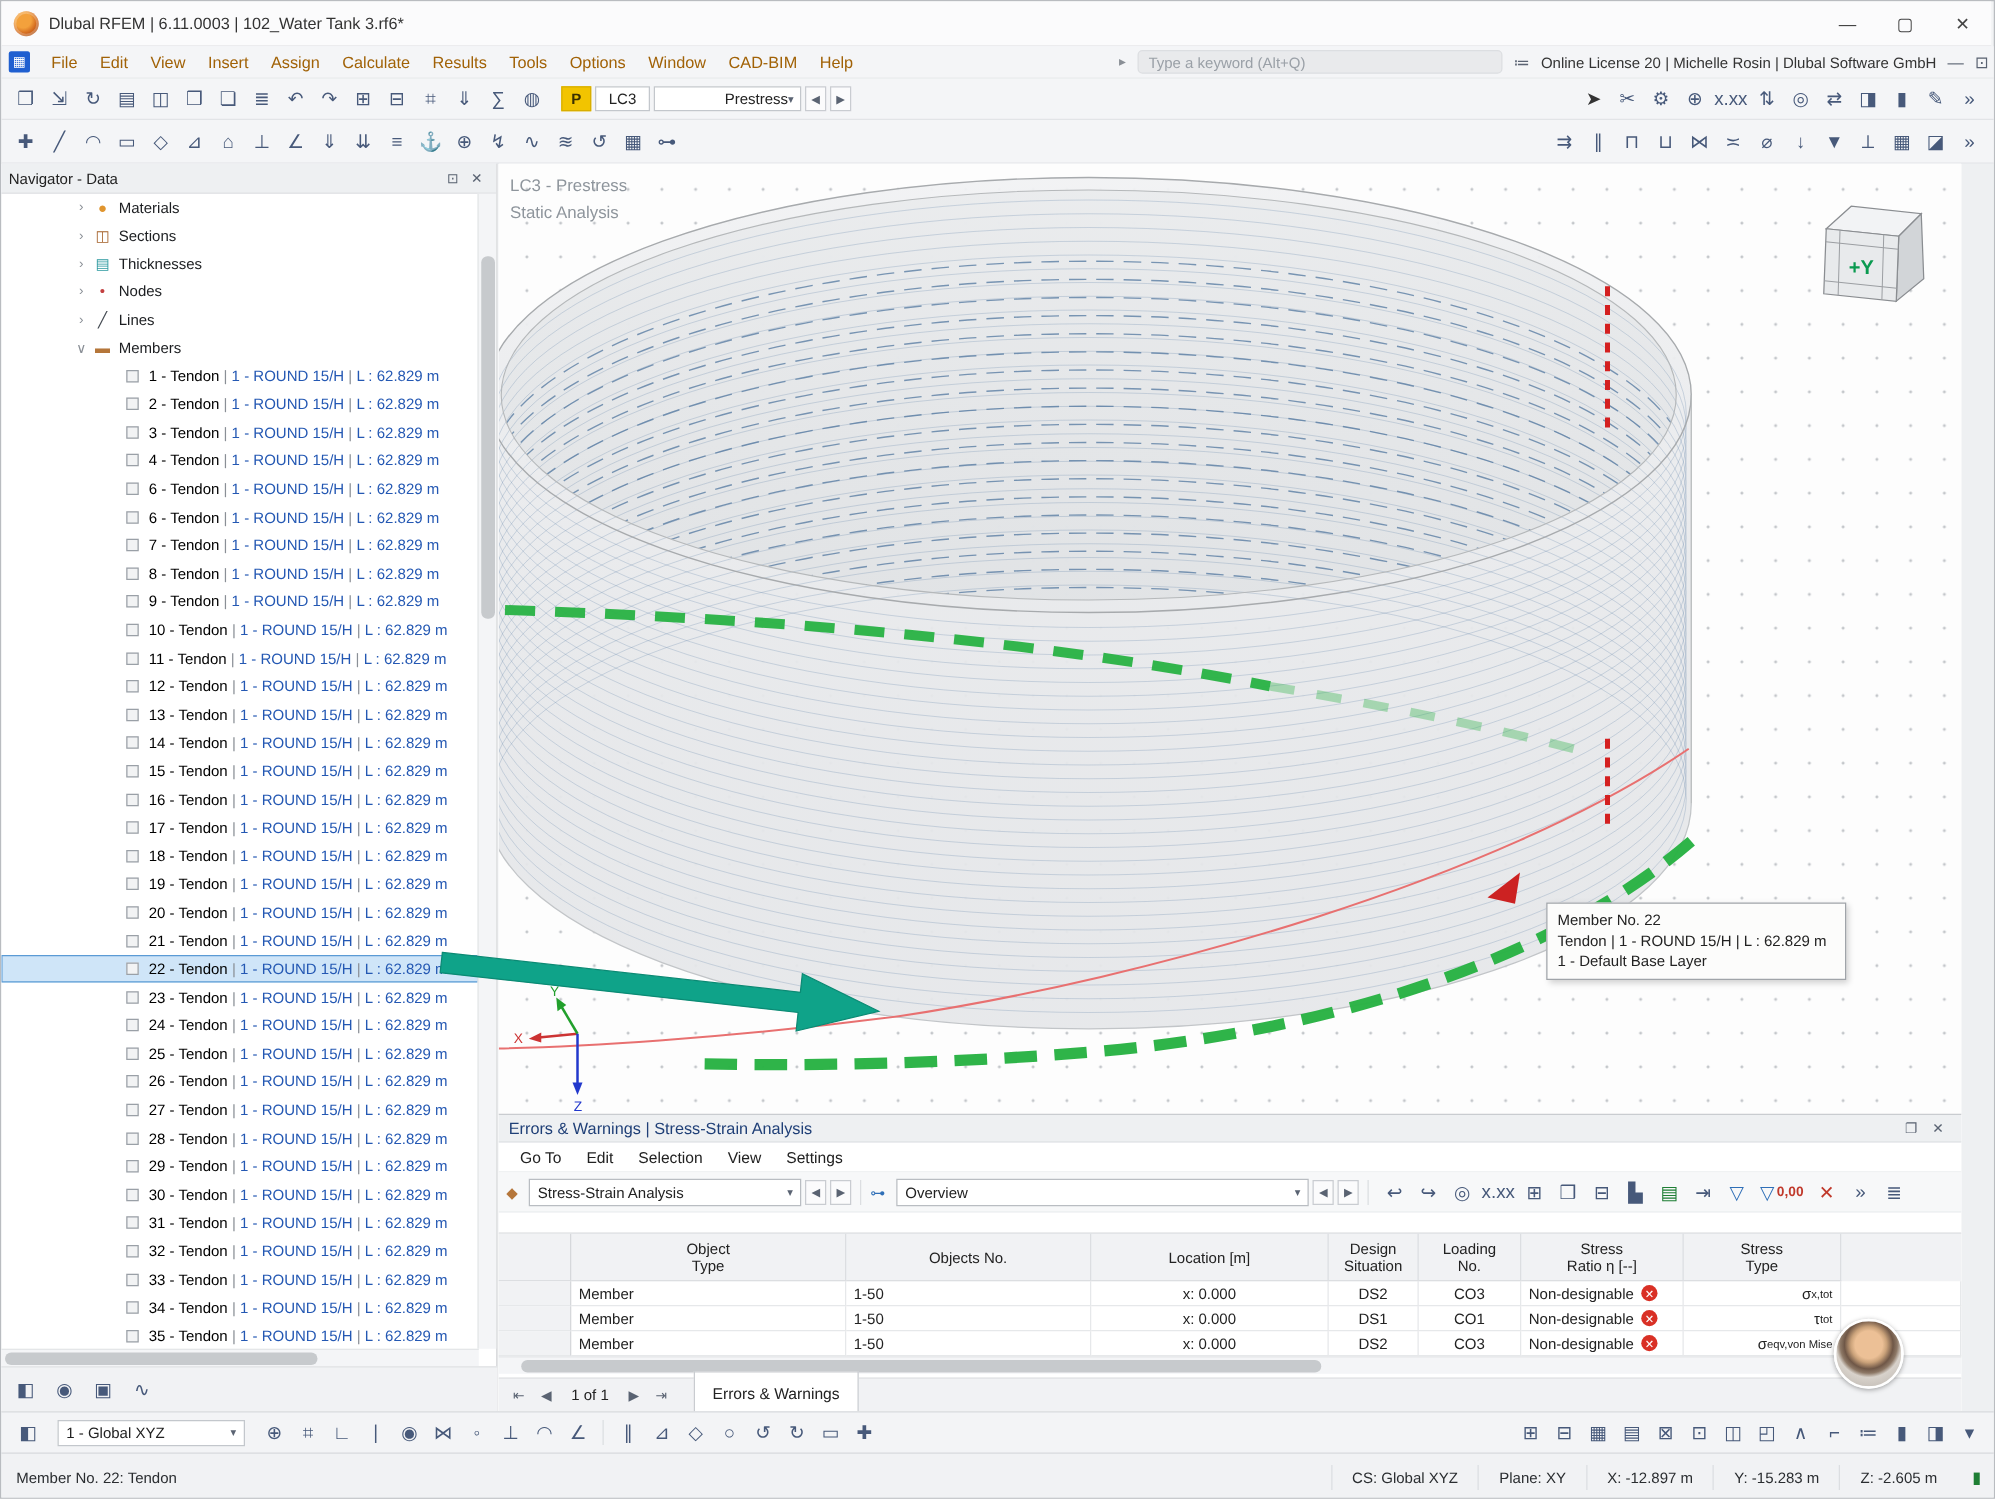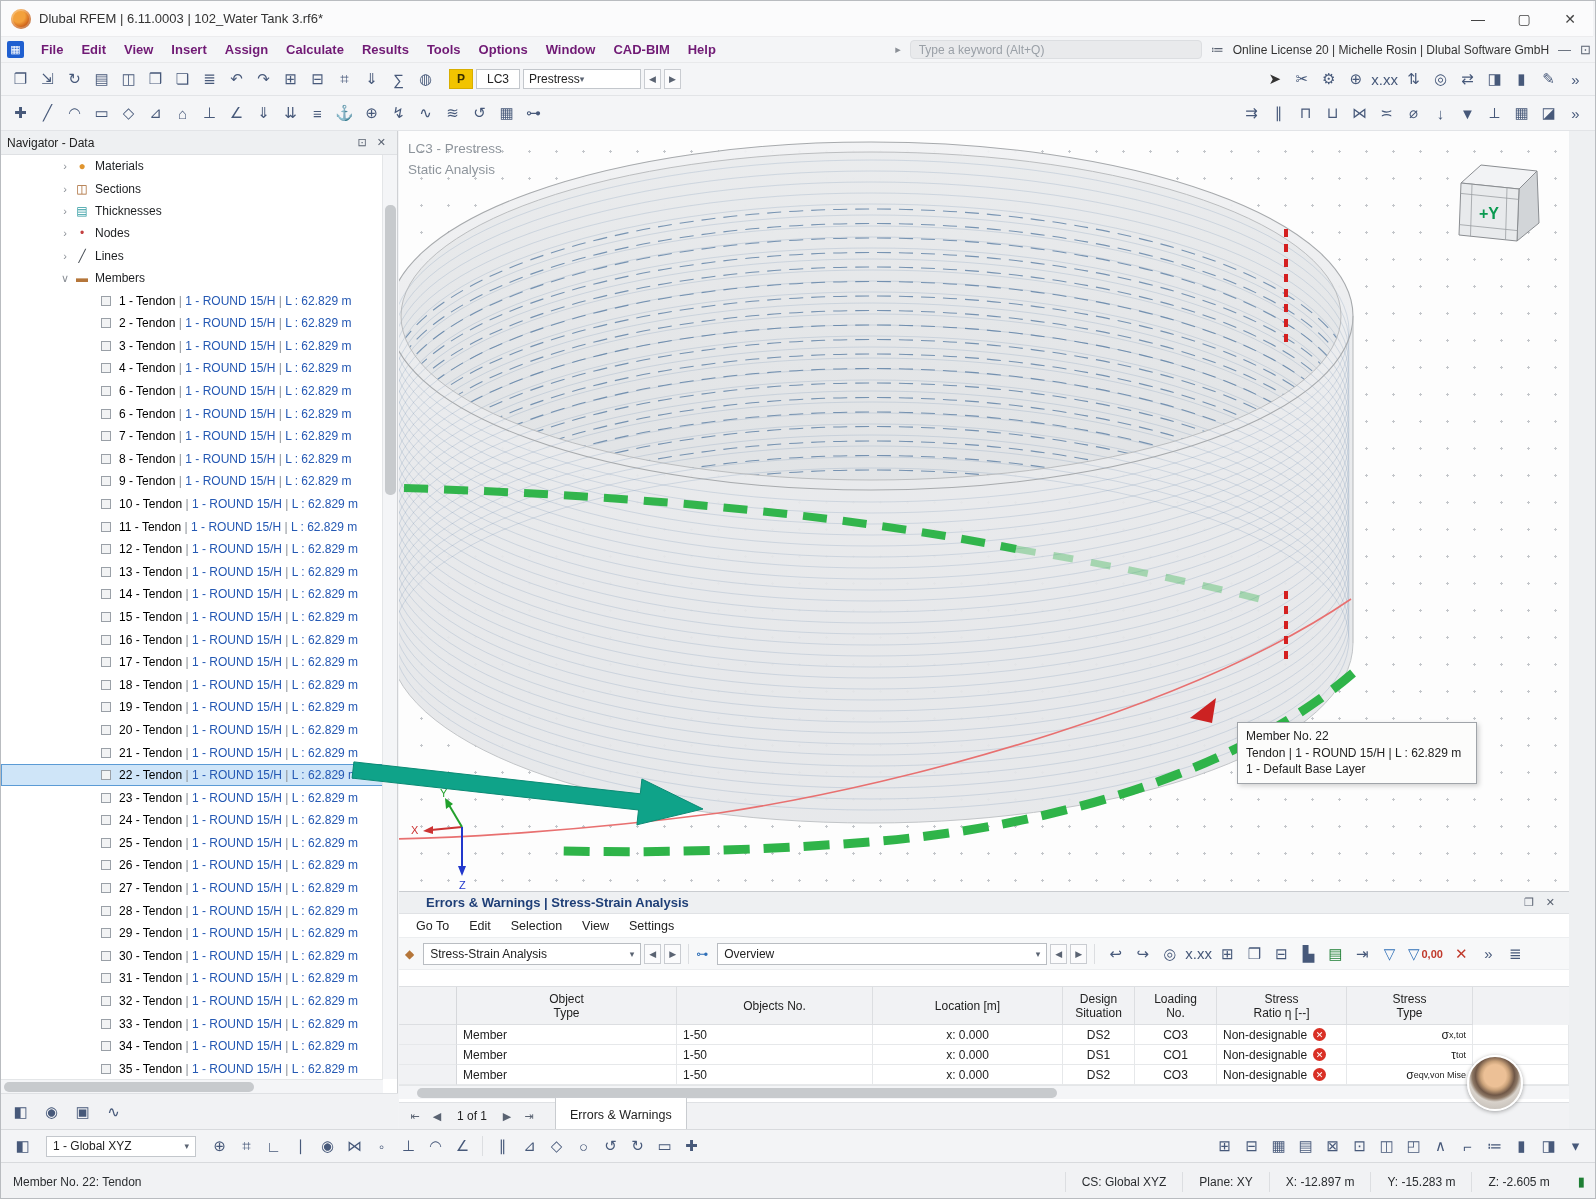--- a/index.html
+++ b/index.html
@@ -9,40 +9,40 @@
   
   .titlebar { position:absolute; left:0; top:0; width:1592px; height:36px; background:#fbfbfc; display:flex; align-items:center; border-bottom:1px solid #ececee; }
   .app-logo { width:20px; height:20px; margin:0 8px 0 10px; border-radius:50%; background:radial-gradient(circle at 38% 35%, #f3a13c 0 35%, #d2691e 60%, #8a3c10 100%); box-shadow:inset 0 0 0 2px rgba(255,255,255,.25); }
   .title-text { font-size:13px; color:#333; }
   .win-controls { margin-left:auto; display:flex; height:36px; }
   .win-btn { width:46px; height:36px; display:flex; align-items:center; justify-content:center; font-size:14px; color:#444; }
 
   
   .menubar { position:absolute; left:0; top:36px; width:1596px; height:26px; background:#f4f5f7; display:flex; align-items:center; border-bottom:1px solid #e8e9eb; }
   .menubar-appicon { width:17px; height:17px; margin:0 8px 0 6px; background:#1f5fd0; color:#fff; font-size:11px; display:flex; align-items:center; justify-content:center; border-radius:2px; }
-  .menu-item { padding:4px 9px; font-size:13px; color:#701a75; border-radius:3px;font-weight:bold; }
+  .menu-item { padding:4px 9px; font-size:13px; color:#a16207; border-radius:3px; }
   .menu-right { position:absolute; right:6px; display:flex; align-items:center; gap:9px; }
   .search-caret { color:#8a8f96; font-size:11px; }
   .search-box { width:292px; height:19px; background:#e9eaec; border:1px solid #dcdee1; border-radius:4px; font-size:12px; padding:0 8px; color:#333; font-family:"Liberation Sans",sans-serif; }
   .search-box::placeholder { color:#9aa0a7; }
   .menu-edit-icon, .menu-min-icon, .menu-pin-icon { color:#5a6372; font-size:13px; }
   .license-text { font-size:12px; color:#333; }
 
   
   .toolbar { position:absolute; left:0; width:1596px; background:#f4f5f7; display:flex; align-items:center; border-bottom:1px solid #e2e4e7; padding-left:6px; }
   .toolbar1 { top:62px; height:33px; }
   .toolbar2 { top:95px; height:35px; }
   .tbi { min-width:27px; height:26px; display:flex; align-items:center; justify-content:center; color:#47597a; font-size:15px; border-radius:3px; padding:0 2px; }
   .tbi .glyph { pointer-events:none; }
   .tb-group { display:flex; align-items:center; }
   .tb-right { margin-left:auto; margin-right:8px; }
   .lc-group { display:flex; align-items:center; gap:3px; margin:0 10px; }
   .lc-badge { width:24px; height:20px; background:#f2c400; color:#3a3000; font-weight:bold; display:flex; align-items:center; justify-content:center; font-size:12px; border:1px solid #d8ae00; }
   .lc-case { min-width:44px; height:20px; background:#fff; border:1px solid #c3c7cc; display:flex; align-items:center; justify-content:center; font-size:12px; }
-  .lc-select { width:118px; height:20px; background:#fff; border:1px solid #c3c7cc; display:flex; align-items:center; font-size:12px; padding:0 5px; justify-content:flex-start; }
+  .lc-select { width:118px; height:20px; background:#fff; border:1px solid #c3c7cc; display:flex; align-items:center; font-size:12px; padding:0 5px; justify-content:flex-end; }
   .mini-btn { width:17px; height:20px; border:1px solid #c9ccd1; background:#fbfbfc; color:#5a6372; font-size:9px; display:flex; align-items:center; justify-content:center; }
   [data-name="delete-results-icon"] { color:#c0392b; }
   [data-name="excel-export-icon"] { color:#1e7e34; }
   [data-name="filter-icon"] { color:#2f6fb7; }
   [data-name="selection-pointer-icon"] { color:#333; }
 
   
   .navigator { position:absolute; left:0; top:130px; width:397px; height:998px; background:#fff; border-right:1px solid #cfd1d4; }
   .nav-title { height:24px; background:#eef0f2; border-bottom:1px solid #dfe1e4; display:flex; align-items:center; padding:0 6px; font-size:12px; color:#222; }
   .nav-title .t { flex:1 1 auto; }
@@ -70,21 +70,21 @@
     background-image:radial-gradient(circle, #c3c6ca 1px, transparent 1.4px); background-size:27px 27px; background-position:9px 7px; overflow:hidden; }
   .scene { position:absolute; left:0; top:0; width:1170px; height:760px; }
   .vp-overlay { position:absolute; left:9px; top:7px; color:#8e959c; font-size:13.5px; line-height:21px; z-index:4; }
   .navcube { position:absolute; left:1052px; top:20px; z-index:4; }
   .tooltip { position:absolute; left:838px; top:591px; width:240px; background:#fcfcfb; border:1px solid #a0a4a9; box-shadow:2px 2px 5px rgba(0,0,0,.18); font-size:12px; line-height:16.5px; padding:5px 8px; z-index:6; }
   .axes { position:absolute; left:0px; top:640px; z-index:4; }
 
   
   .ew-panel { position:absolute; left:0; top:760px; width:1170px; height:238px; background:#fff; border-top:1px solid #c9ccd0; }
   .ew-title { height:22px; background:#eef0f2; display:flex; align-items:center; padding:0 8px; border-bottom:1px solid #e0e2e5; }
-  .ew-title .t { font-weight:bold; font-size:13px; color:#1f3f77; flex:1 1 auto;margin-left:19px; }
+  .ew-title .t { font-weight:normal; font-size:13px; color:#1f3f77; flex:1 1 auto; }
   .ew-title .ic { color:#5a6372; font-size:11px; padding:0 6px; }
   .ew-menu { height:24px; display:flex; align-items:center; gap:2px; padding-left:8px; border-bottom:1px solid #eceef0; }
   .ew-menu .mi { padding:3px 9px; font-size:12.5px; }
   .ew-toolbar { height:32px; display:flex; align-items:center; padding-left:6px; gap:3px; border-bottom:1px solid #eceef0; background:#f7f8f9; }
   .ew-select { height:22px; background:#fff; border:1px solid #b9bdc2; display:flex; align-items:center; font-size:12px; padding:0 6px; justify-content:space-between; }
   .ew-sel-analysis { width:218px; }
   .ew-sel-view { width:330px; }
   .ew-sel-ic { margin-right:6px; font-size:12px; }
   .funnel-badge { display:flex; align-items:center; gap:2px; }
   .funnel-badge .val { color:#c0392b; font-size:11px; font-weight:bold; }

